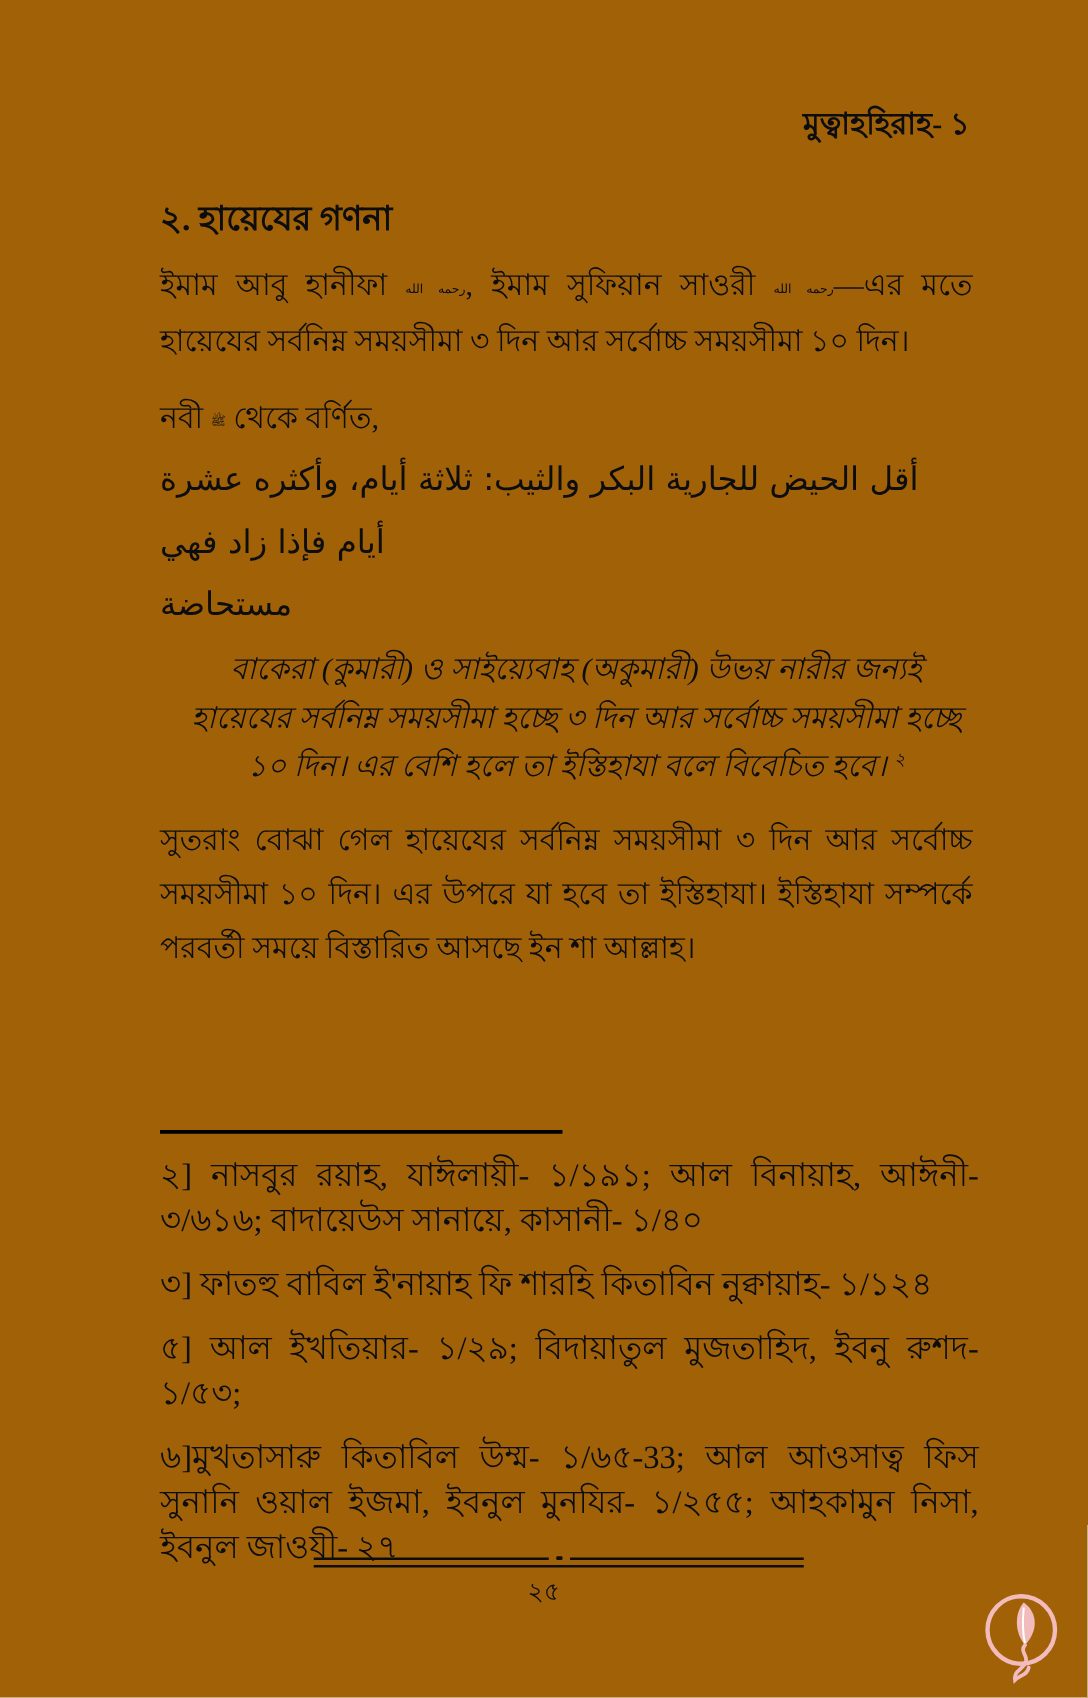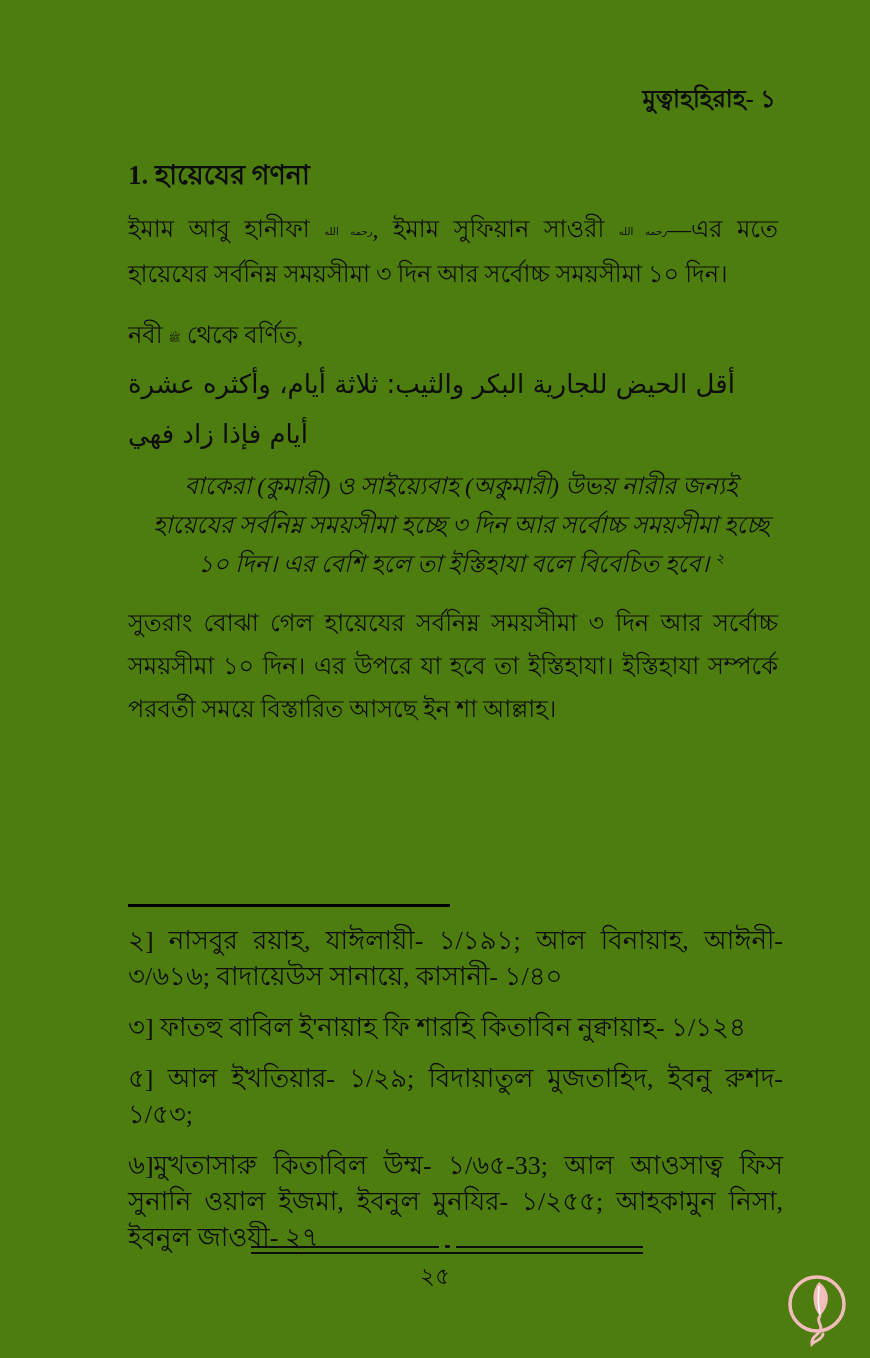--- a/index.html
+++ b/index.html
@@ -1,21 +1,21 @@
 <!DOCTYPE html>
 <html><head>
 <meta charset="utf-8">
 <style>
   html, body { margin: 0; padding: 0; background: #e8e8e8; }
   .page {
     position: relative;
     width: 870px;
     height: 1358px;
     margin: 0 auto;
-    background: #4d7c0f;
+    background: #a16207;
     font-family: "Liberation Serif", "DejaVu Serif", serif;
     color: #0d0d0d;
     overflow: hidden;
   }
   .running-header {
     position: absolute;
     top: 80px;
     left: 128px;
     width: 648px;
     text-align: right;
@@ -117,47 +117,48 @@
     height: 2px;
     background: #0d0d0d;
     margin-top: 4px;
   }
   .page-number {
     position: absolute;
     top: 1258px;
     left: 0;
     width: 870px;
     text-align: center;
-    font-size: 23px;
+    font-size: 20px;
   }
   .corner-logo {
     position: absolute;
     top: 1274px;
     left: 786px;
     width: 66px;
     height: 76px;
   }
 </style>
 </head>
 <body>
 
 <div class="page">
 
   <div class="running-header">মুত্বাহহিরাহ- ১</div>
 
   <div class="content">
 
-    <h2 class="section-heading">1. হায়েযের গণনা</h2>
+    <h2 class="section-heading">২. হায়েযের গণনা</h2>
 
     <p class="body-para"><span>ইমাম আবু হানীফা </span><span class="hon">رحمه الله</span><span>, ইমাম সুফিয়ান সাওরী </span><span class="hon">رحمه الله</span><span>—এর মতে হায়েযের সর্বনিম্ন সময়সীমা ৩ দিন আর সর্বোচ্চ সময়সীমা ১০ দিন।</span></p>
 
     <p class="narration-line"><span>নবী </span><span class="hon">ﷺ</span><span> থেকে বর্ণিত,</span></p>
 
     <div class="arabic-block">
       <div>أقل الحيض للجارية البكر والثيب: ثلاثة أيام، وأكثره عشرة أيام فإذا زاد فهي</div>
+      <div>مستحاضة</div>
     </div>
 
     <p class="translation-para"><span>বাকেরা (কুমারী) ও সাইয়্যেবাহ (অকুমারী) উভয় নারীর জন্যই হায়েযের সর্বনিম্ন সময়সীমা হচ্ছে ৩ দিন আর সর্বোচ্চ সময়সীমা হচ্ছে ১০ দিন। এর বেশি হলে তা ইস্তিহাযা বলে বিবেচিত হবে। </span><sup class="fnref">২</sup></p>
 
 
     <p class="body-para">সুতরাং বোঝা গেল হায়েযের সর্বনিম্ন সময়সীমা ৩ দিন আর সর্বোচ্চ সময়সীমা ১০ দিন। এর উপরে যা হবে তা ইস্তিহাযা। ইস্তিহাযা সম্পর্কে পরবর্তী সময়ে বিস্তারিত আসছে ইন শা আল্লাহ।</p>
 
 
   </div>
 

